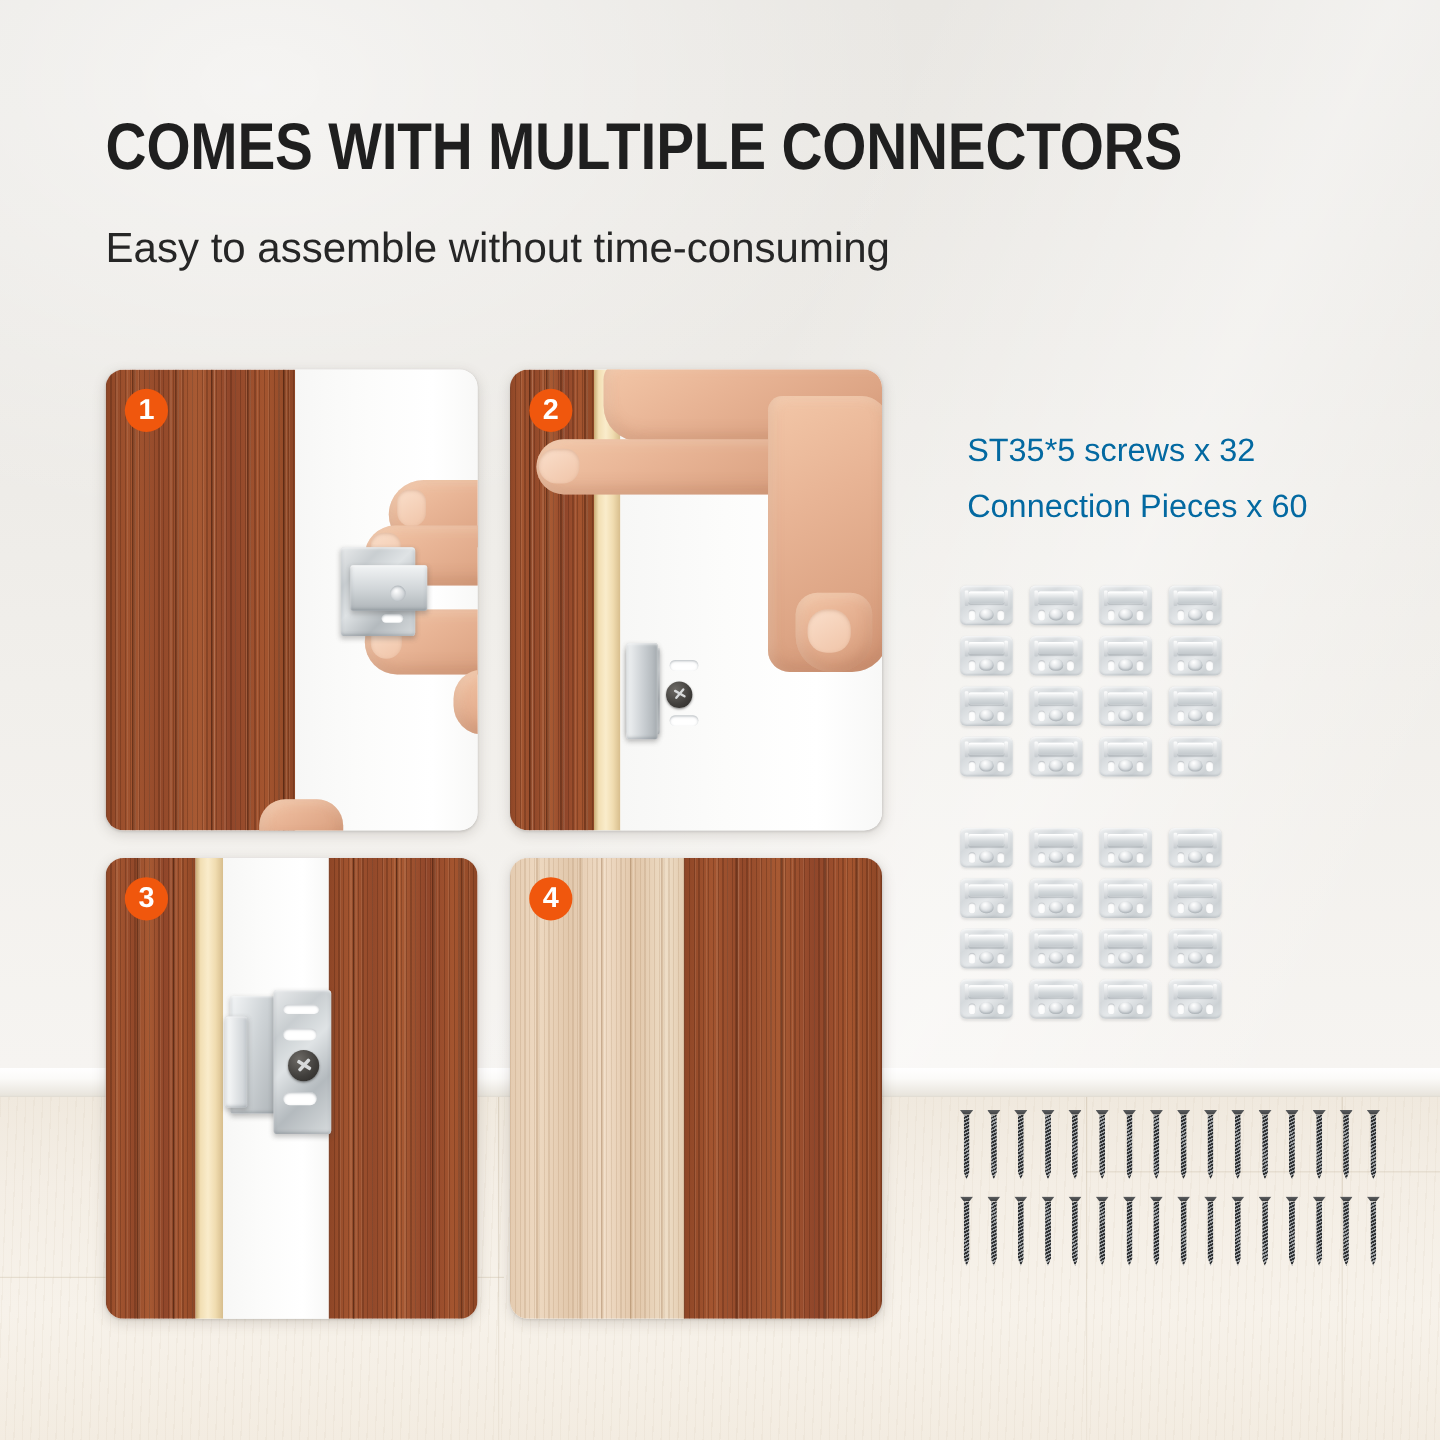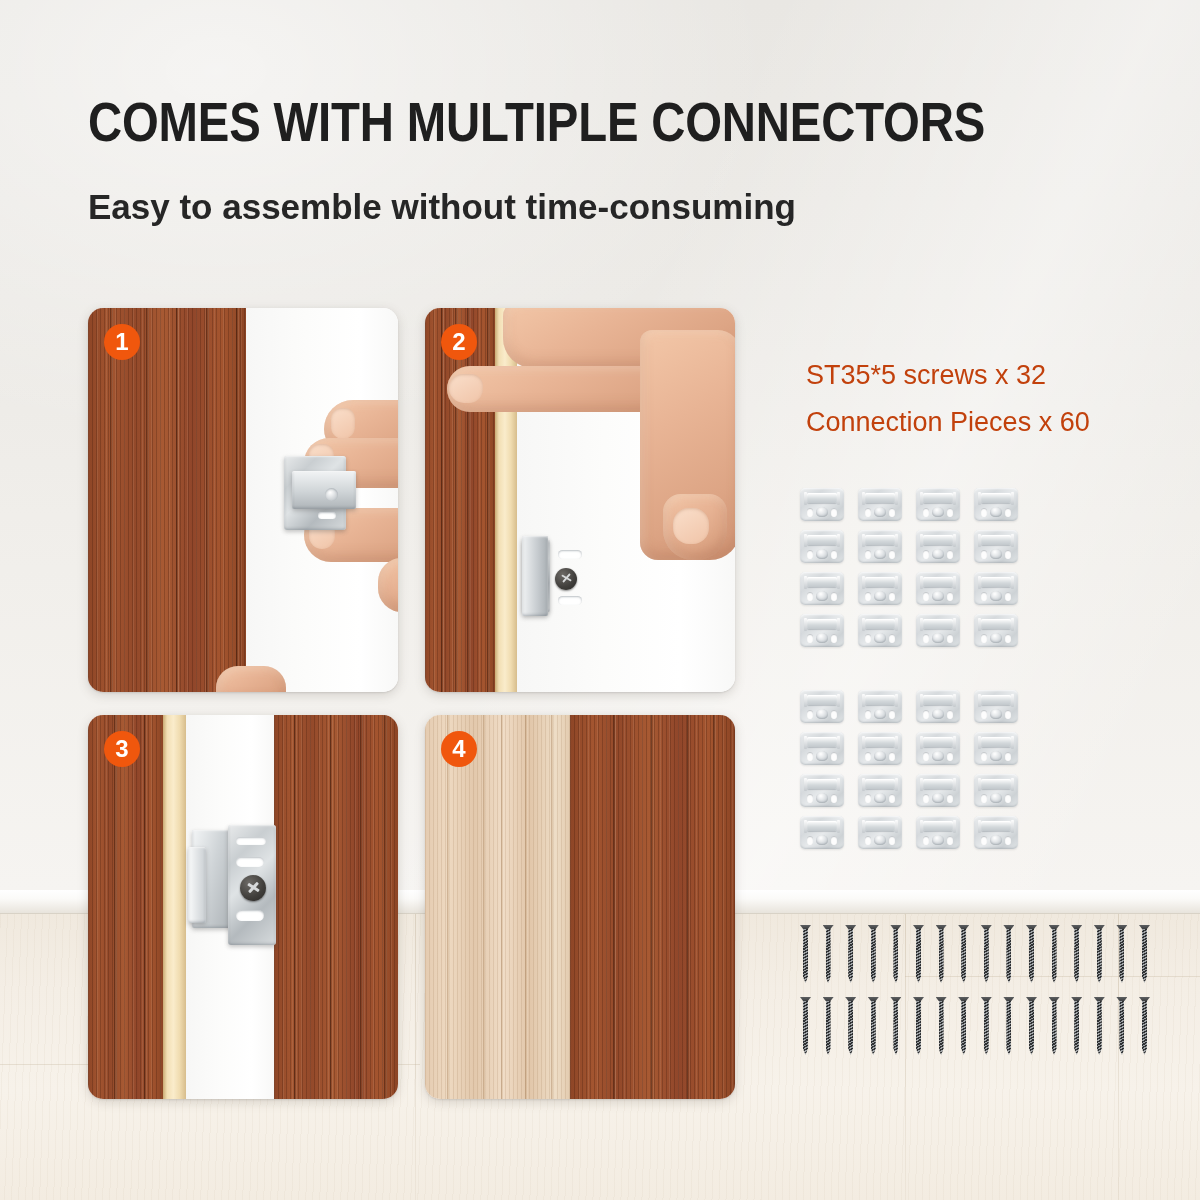--- a/index.html
+++ b/index.html
@@ -58,21 +58,21 @@
     font-size:55px; line-height:58px;
     font-weight:700; letter-spacing:-.2px;
     color:#1f1f1f;
     transform:scaleX(.86); transform-origin:left center;
     white-space:nowrap;
     font-family:"Liberation Sans", sans-serif;
   }
   .subhead {
     position:absolute; left:88px; top:185px;
     font-size:35px; line-height:44px;
-    font-weight:700; color:#262626;
+    font-weight:400; color:#262626;
     white-space:nowrap;
   }
 
   
   .panel {
     position:absolute; border-radius:15px; overflow:hidden;
     box-shadow:0 3px 11px rgba(90,80,68,.20), 0 1px 2px rgba(0,0,0,.10);
     background:#fff;
   }
   .panel-inner { position:absolute; inset:0; }
@@ -141,21 +141,21 @@
     position:absolute; border-radius:50%;
     background:radial-gradient(circle at 35% 30%,#6d6a66,#413f3c 58%,#2a2826 100%);
     box-shadow:0 1px 2px rgba(0,0,0,.45);
   }
   .screw-cross, .screw-cross2 {
     position:absolute; background:#d7d9da; border-radius:1px;
   }
 
   
   .parts-text {
-    position:absolute; font-size:27px; color:#c2410c; white-space:nowrap;
+    position:absolute; font-size:27px; color:#0369a1; white-space:nowrap;
   }
 
   .conn-grid { position:absolute; }
   .conn {
     position:absolute; width:44px; height:33px; border-radius:5px;
     background:linear-gradient(140deg,#eceeef 0%,#d6dadd 30%,#e7eaec 52%,#cdd2d5 78%,#e2e6e8 100%);
     box-shadow:inset 0 1px 2px rgba(255,255,255,.85), inset 0 -1px 2px rgba(120,130,138,.40),
                0 1px 2px rgba(120,120,120,.18);
   }
   .conn .bar {

